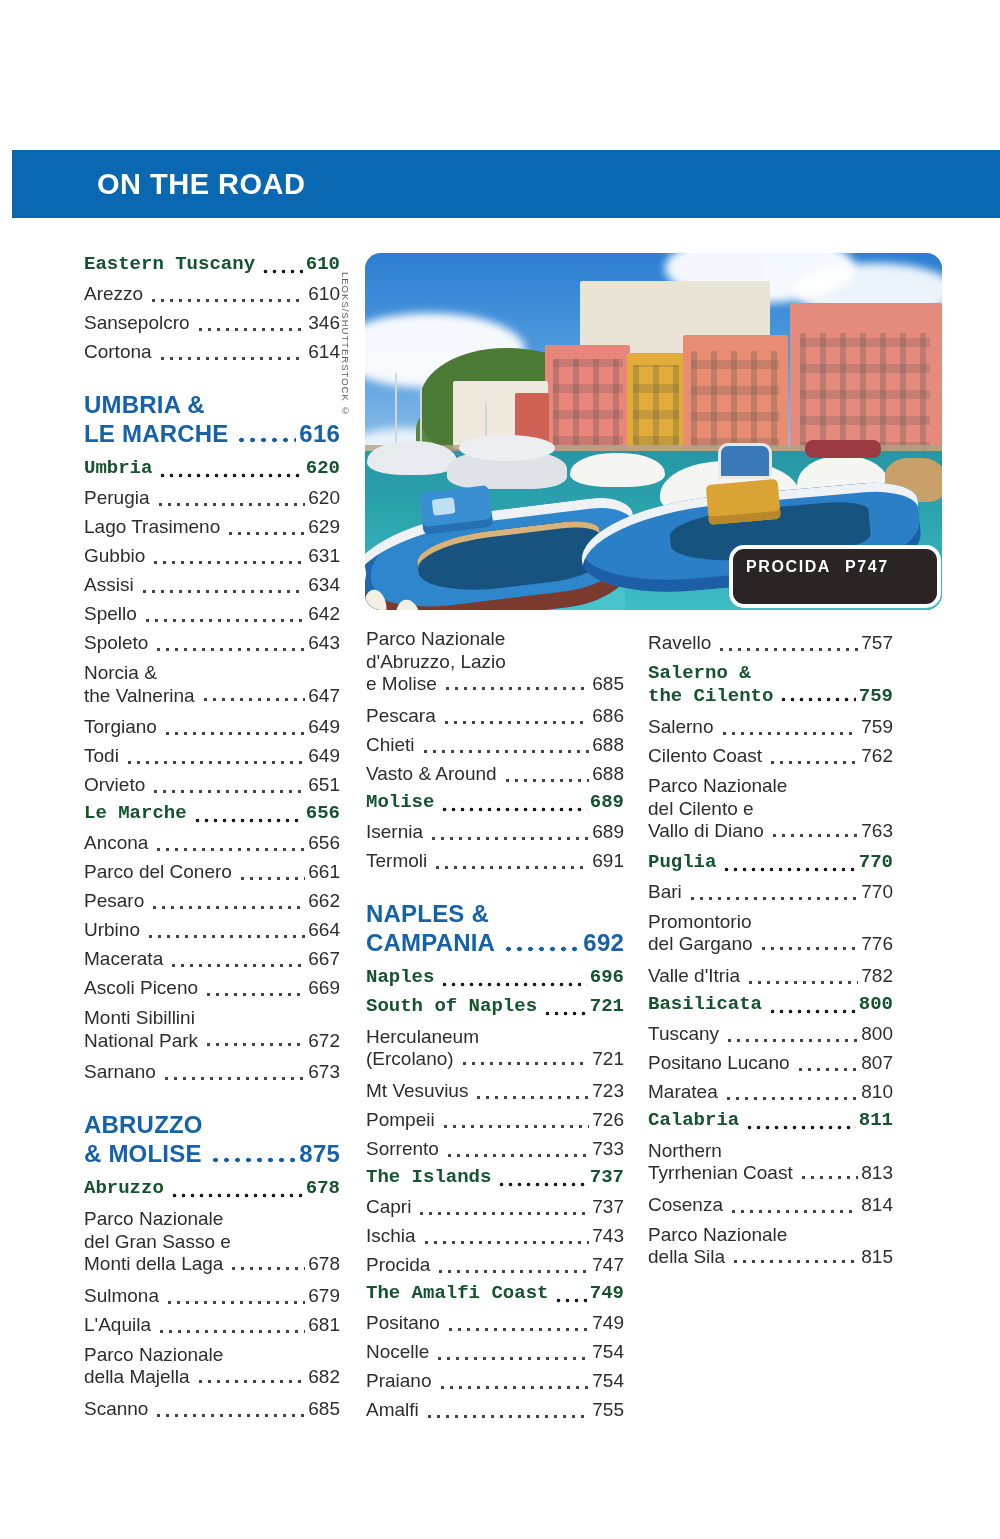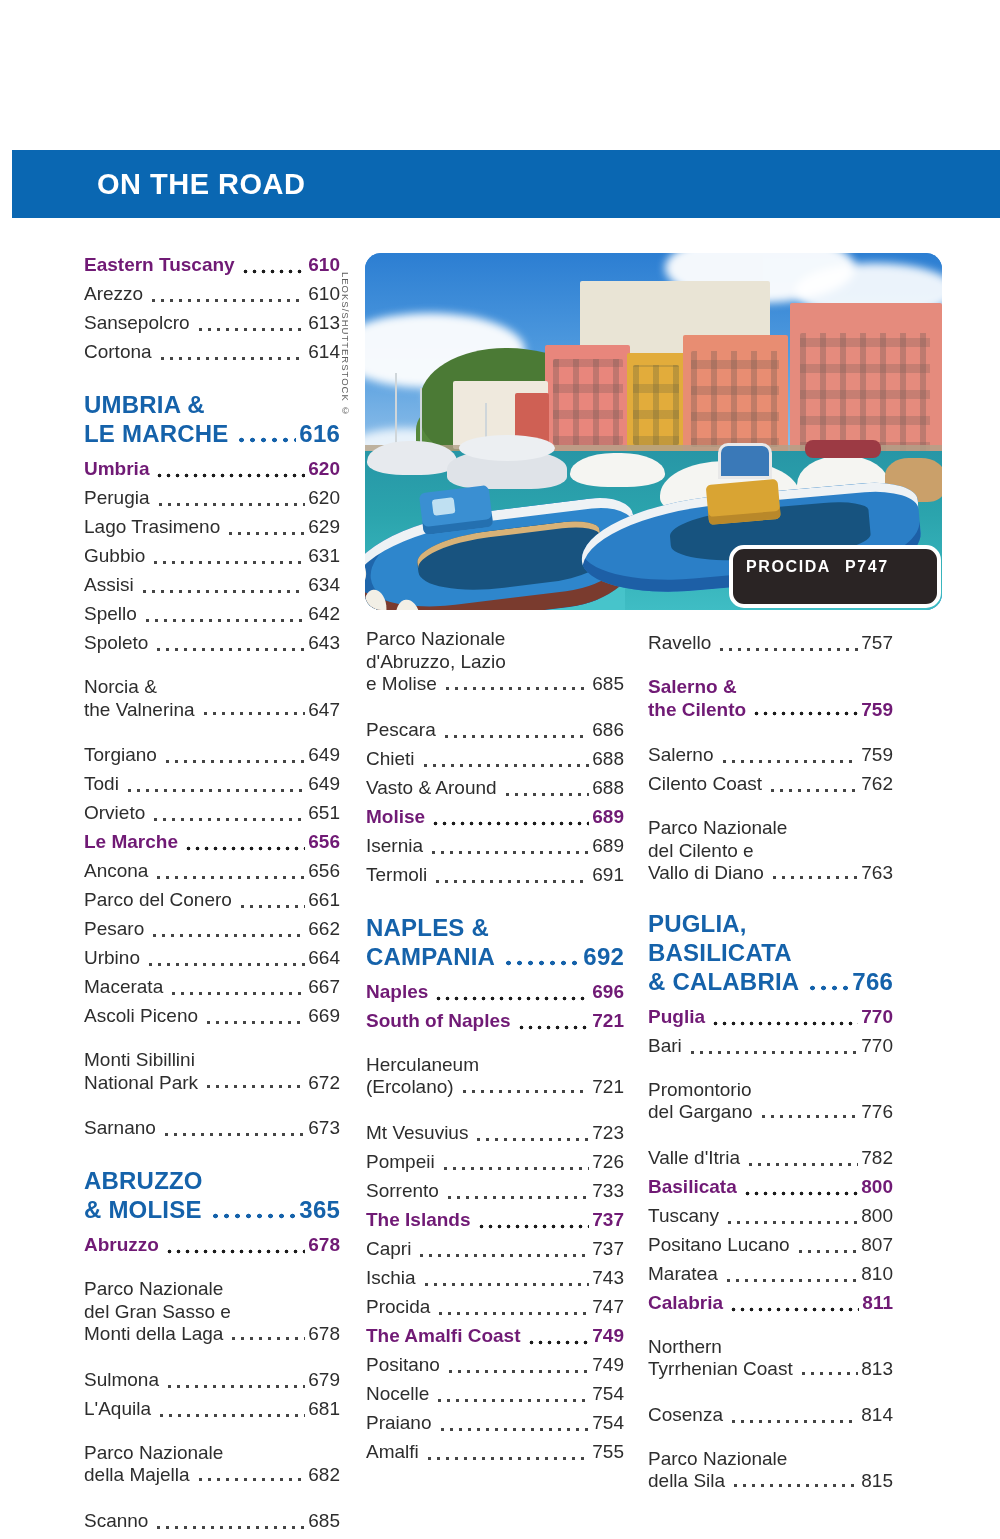--- a/index.html
+++ b/index.html
@@ -80,24 +80,24 @@
     background:#2a2424;border:4px solid #ffffff;border-radius:15px;
   }
   .badge .cap{
     color:#ffffff;font-weight:bold;font-size:16px;letter-spacing:1.6px;
     padding:9px 0 0 13px;display:flex;gap:14px;
   }
   
   .col{position:absolute;}
   .entry{font-size:19px;color:#2d2d2d;}
   .entry .row{display:flex;line-height:29px;}
-  .entry.multi{margin:19px 0;}
+  .entry.multi{margin:5px 0;}
   .entry.multi .pre-line{line-height:22.5px;}
   .entry.multi .row{line-height:22.5px;}
-  .entry.bold{font-weight:bold;color:#701a75;}
+  .entry.bold{font-weight:bold;color:#14532d;font-family:Liberation Mono, monospace;}
   .leader{
     flex:1 1 auto;align-self:flex-end;height:5px;margin:0 3px 5px 6px;
     background-image:radial-gradient(circle,#454545 1.5px,transparent 1.9px);
     background-size:9px 5px;background-repeat:repeat-x;background-position:left bottom;
   }
   .entry.bold .leader{background-image:radial-gradient(circle,#1c1c1c 1.7px,transparent 2.1px);}
   .page-num{white-space:nowrap;}
   .chapter{color:#1562aa;font-weight:bold;font-size:24px;margin-top:24px;margin-bottom:6px;letter-spacing:.2px;}
   .chapter .pre-line{line-height:29px;}
   .chapter .row{display:flex;line-height:29px;}
@@ -194,21 +194,21 @@
         <div class="row">
           <span class="label">Arezzo</span>
           <span class="leader"></span>
           <span class="page-num">610</span>
         </div>
       </div>
       <div class="entry">
         <div class="row">
           <span class="label">Sansepolcro</span>
           <span class="leader"></span>
-          <span class="page-num">613</span>
+          <span class="page-num">346</span>
         </div>
       </div>
       <div class="entry">
         <div class="row">
           <span class="label">Cortona</span>
           <span class="leader"></span>
           <span class="page-num">614</span>
         </div>
       </div>
       <div class="chapter">
@@ -359,21 +359,21 @@
           <span class="label">Sarnano</span>
           <span class="leader"></span>
           <span class="page-num">673</span>
         </div>
       </div>
       <div class="chapter">
         <div class="pre-line">ABRUZZO</div>
         <div class="row">
           <span class="label">&amp; MOLISE</span>
           <span class="leader"></span>
-          <span class="page-num">365</span>
+          <span class="page-num">875</span>
         </div>
       </div>
       <div class="entry bold">
         <div class="row">
           <span class="label">Abruzzo</span>
           <span class="leader"></span>
           <span class="page-num">678</span>
         </div>
       </div>
       <div class="entry multi">
@@ -612,29 +612,20 @@
           <span class="page-num">762</span>
         </div>
       </div>
       <div class="entry multi">
         <div class="pre-line">Parco Nazionale</div>
         <div class="pre-line">del Cilento e</div>
         <div class="row">
           <span class="label">Vallo di Diano</span>
           <span class="leader"></span>
           <span class="page-num">763</span>
-        </div>
-      </div>
-      <div class="chapter">
-        <div class="pre-line">PUGLIA,</div>
-        <div class="pre-line">BASILICATA</div>
-        <div class="row">
-          <span class="label">&amp; CALABRIA</span>
-          <span class="leader"></span>
-          <span class="page-num">766</span>
         </div>
       </div>
       <div class="entry bold">
         <div class="row">
           <span class="label">Puglia</span>
           <span class="leader"></span>
           <span class="page-num">770</span>
         </div>
       </div>
       <div class="entry">

